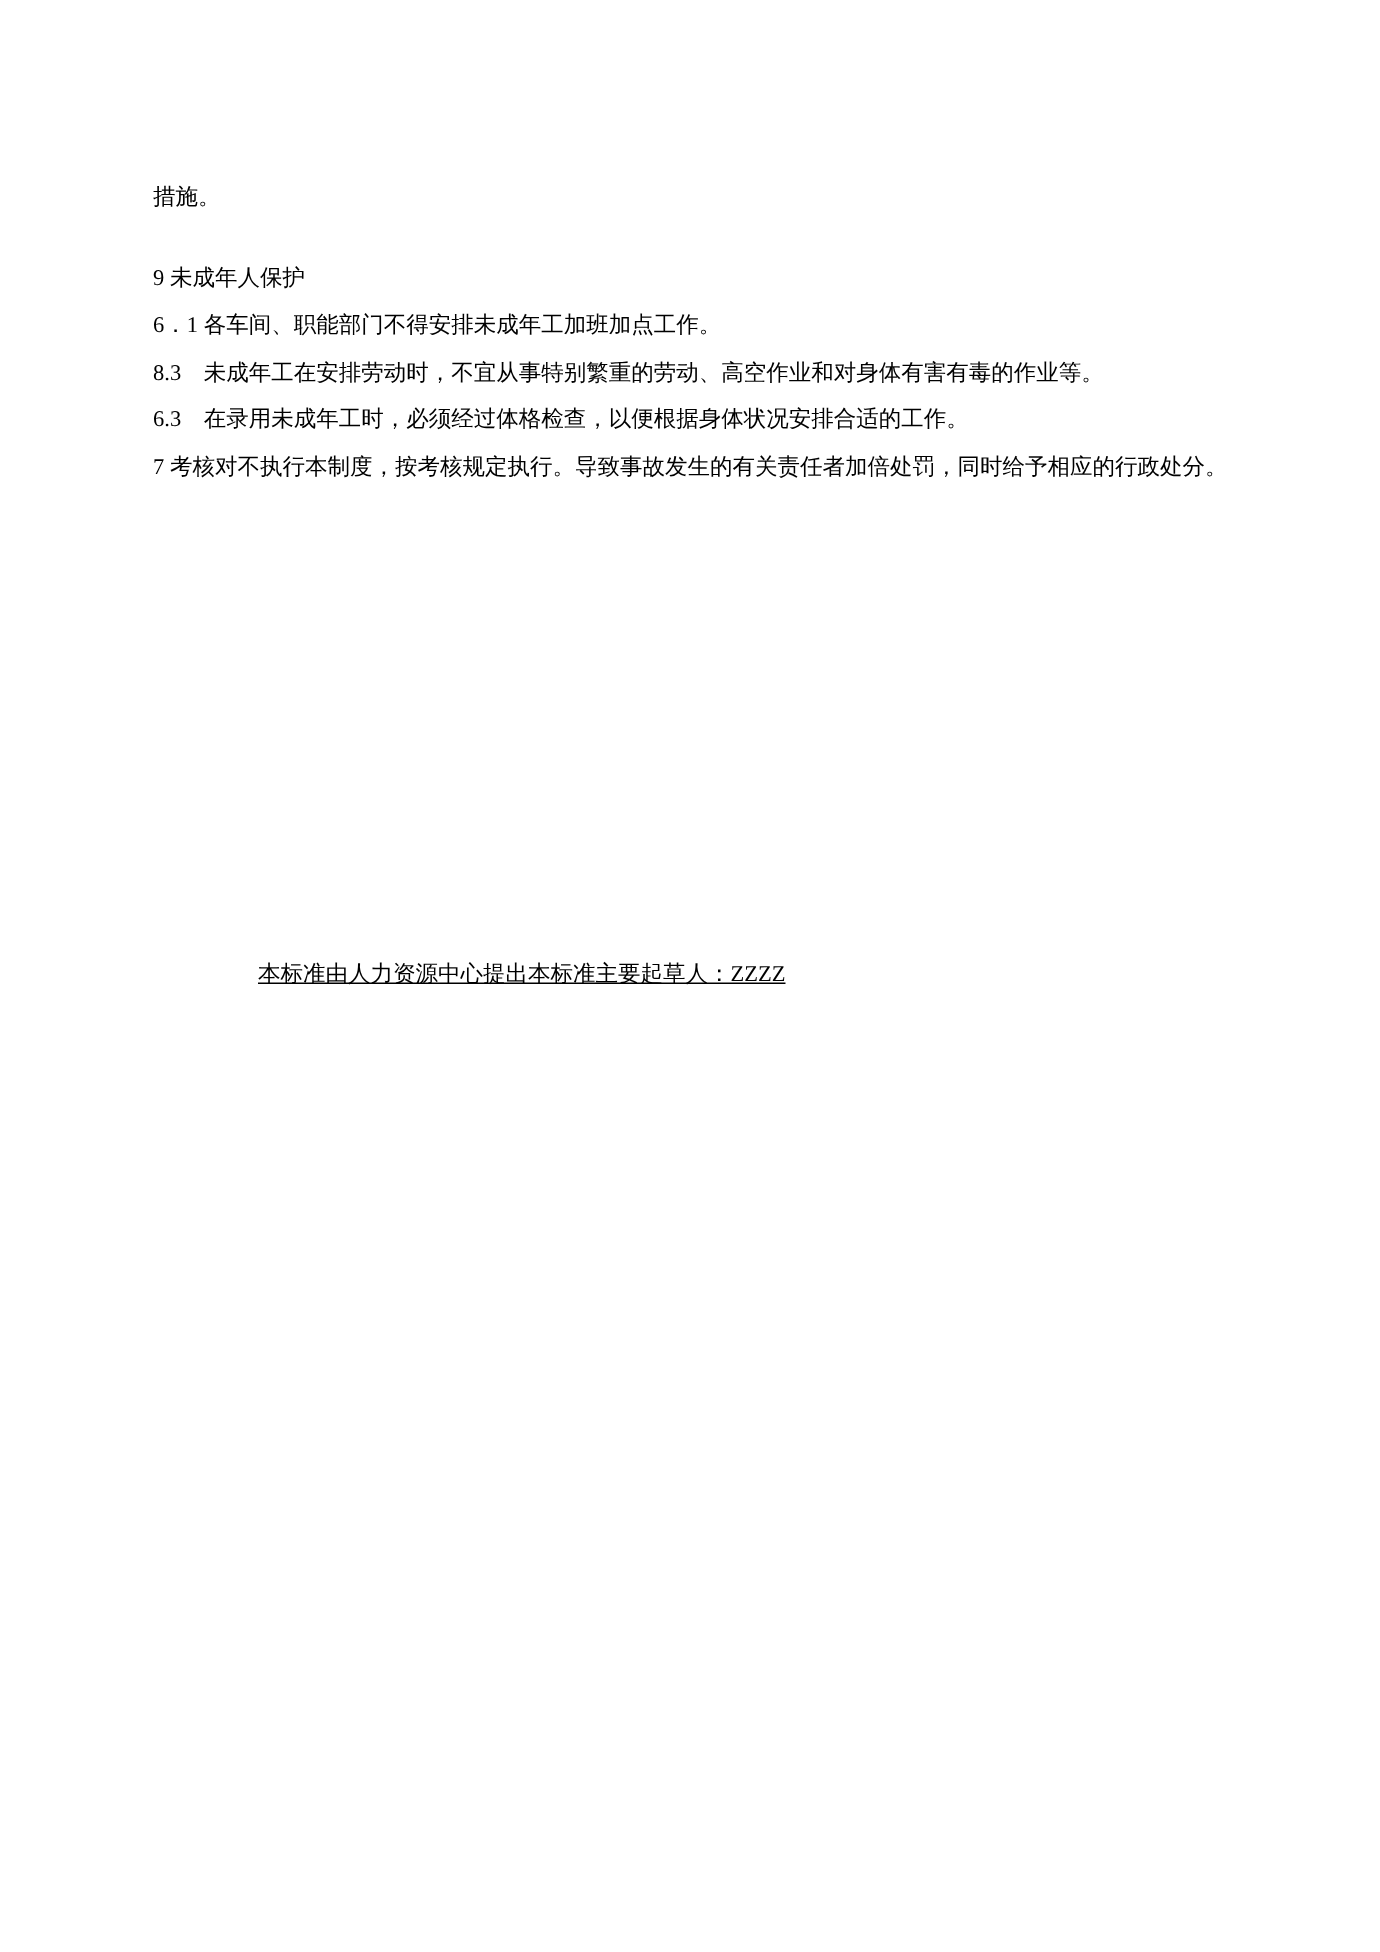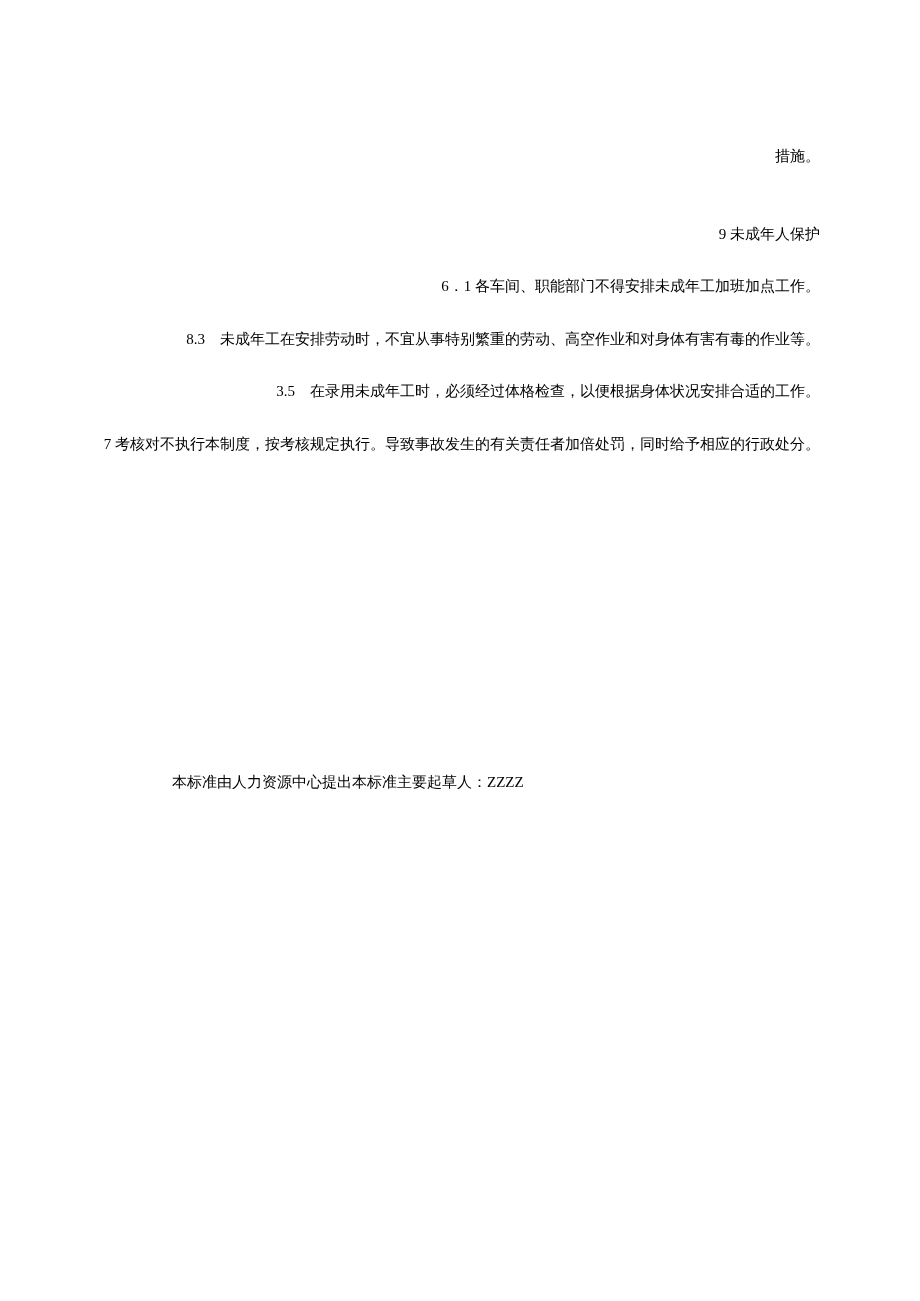--- a/index.html
+++ b/index.html
@@ -12,50 +12,50 @@
       height: 1301px;
       background: #ffffff;
       font-family: "SimSun", "宋体", serif;
       font-size: 15px;
       color: #000000;
       line-height: 1.9;
       padding: 118px 100px 100px 102px;
       position: relative;
     }
     .para {
-      text-align: right;
+      text-align: left;
       margin-bottom: 3px;
-      margin-top: 24px;
     }
     .para-last {
       margin-bottom: 0;
     }
     .appendix-wrapper {
       margin-top: 310px;
     }
     .appendix-title {
       padding-left: 38px;
       margin-bottom: 2px;
     }
     .appendix-body {
       padding-left: 70px;
+      text-decoration: underline;
     }
   </style>
 </head>
 <body>
 
 <div class="para">措施。</div>
 
 <div style="height: 22px;"></div>
 
 <div class="para">9 未成年人保护</div>
 
 <div class="para">6．1 各车间、职能部门不得安排未成年工加班加点工作。</div>
 
 <div class="para">8.3　未成年工在安排劳动时，不宜从事特别繁重的劳动、高空作业和对身体有害有毒的作业等。</div>
 
-<div class="para">3.5　在录用未成年工时，必须经过体格检查，以便根据身体状况安排合适的工作。</div>
+<div class="para">6.3　在录用未成年工时，必须经过体格检查，以便根据身体状况安排合适的工作。</div>
 
 <div class="para para-last">7 考核对不执行本制度，按考核规定执行。导致事故发生的有关责任者加倍处罚，同时给予相应的行政处分。</div>
 
 <div class="appendix-wrapper">
   <div class="appendix-body">本标准由人力资源中心提出本标准主要起草人：ZZZZ</div>
 </div>
 
 </body></html>

